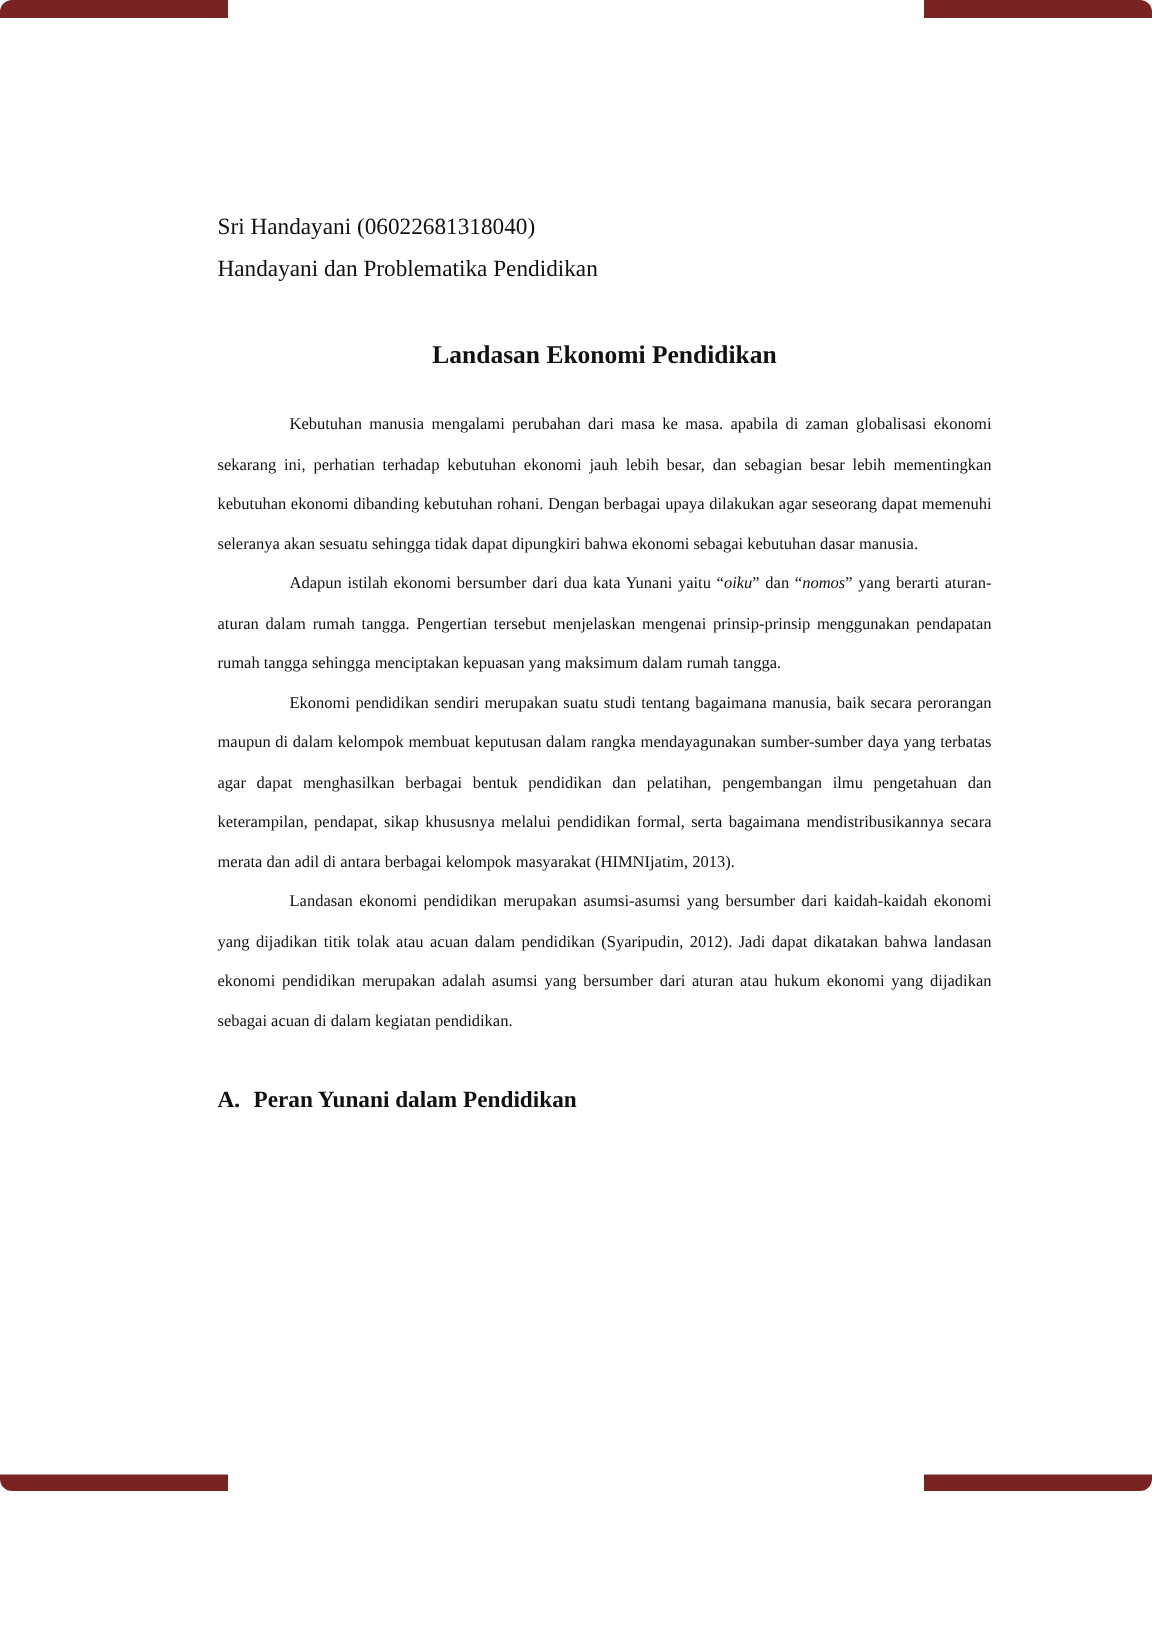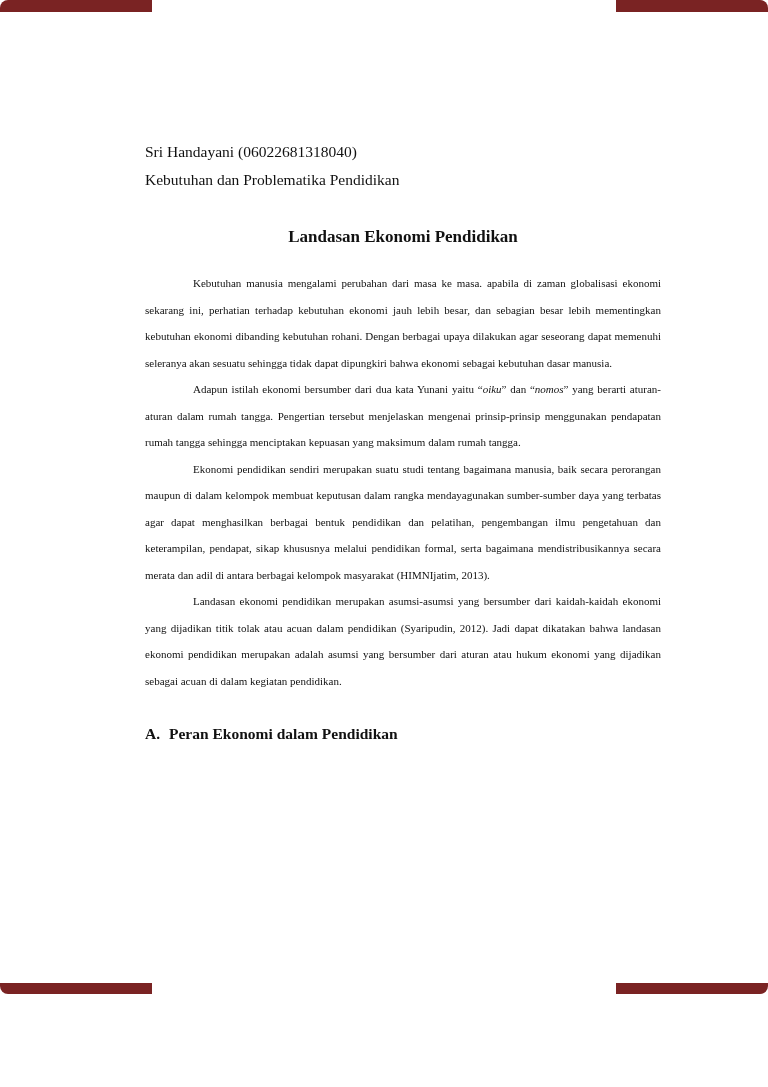--- a/index.html
+++ b/index.html
@@ -93,33 +93,33 @@
 <div class="page">
 
   <div class="corner tl"></div>
   <div class="corner tr"></div>
   <div class="corner bl"></div>
   <div class="corner br"></div>
 
   <div class="content">
 
     <p class="meta-line">Sri Handayani (06022681318040)</p>
-    <p class="meta-line">Kebutuhan dan Problematika Pendidikan</p>
+    <p class="meta-line">Handayani dan Problematika Pendidikan</p>
 
     <h1 class="doc-title">Landasan Ekonomi Pendidikan</h1>
 
     <p class="body-par">Kebutuhan manusia mengalami perubahan dari masa ke masa. apabila di zaman globalisasi ekonomi sekarang ini, perhatian terhadap kebutuhan ekonomi jauh lebih besar, dan sebagian besar lebih mementingkan kebutuhan ekonomi dibanding kebutuhan rohani. Dengan berbagai upaya dilakukan agar seseorang dapat memenuhi seleranya akan sesuatu sehingga tidak dapat dipungkiri bahwa ekonomi sebagai kebutuhan dasar manusia.</p>
 
     <p class="body-par"><span>Adapun istilah ekonomi bersumber dari dua kata Yunani yaitu “</span><span class="italic">oiku</span><span>” dan “</span><span class="italic">nomos</span><span>” yang berarti aturan-aturan dalam rumah tangga. Pengertian tersebut menjelaskan mengenai prinsip-prinsip menggunakan pendapatan rumah tangga sehingga menciptakan kepuasan yang maksimum dalam rumah tangga.</span></p>
 
     <p class="body-par">Ekonomi pendidikan sendiri merupakan suatu studi tentang bagaimana manusia, baik secara perorangan maupun di dalam kelompok membuat keputusan dalam rangka mendayagunakan sumber-sumber daya yang terbatas agar dapat menghasilkan berbagai bentuk pendidikan dan pelatihan, pengembangan ilmu pengetahuan dan keterampilan, pendapat, sikap khususnya melalui pendidikan formal, serta bagaimana mendistribusikannya secara merata dan adil di antara berbagai kelompok masyarakat (HIMNIjatim, 2013).</p>
 
     <p class="body-par">Landasan ekonomi pendidikan merupakan asumsi-asumsi yang bersumber dari kaidah-kaidah ekonomi yang dijadikan titik tolak atau acuan dalam pendidikan (Syaripudin, 2012). Jadi dapat dikatakan bahwa landasan ekonomi pendidikan merupakan adalah asumsi yang bersumber dari aturan atau hukum ekonomi yang dijadikan sebagai acuan di dalam kegiatan pendidikan.</p>
 
-    <h2 class="section-heading"><span class="label">A.</span><span>Peran Ekonomi dalam Pendidikan</span></h2>
+    <h2 class="section-heading"><span class="label">A.</span><span>Peran Yunani dalam Pendidikan</span></h2>
 
 
   </div>
 
   <div class="footer-rule"></div>
 
   <div class="footer">
     <span>Sri Handayani (06022681318040)</span>
     <span>Page 4</span>
   </div>

